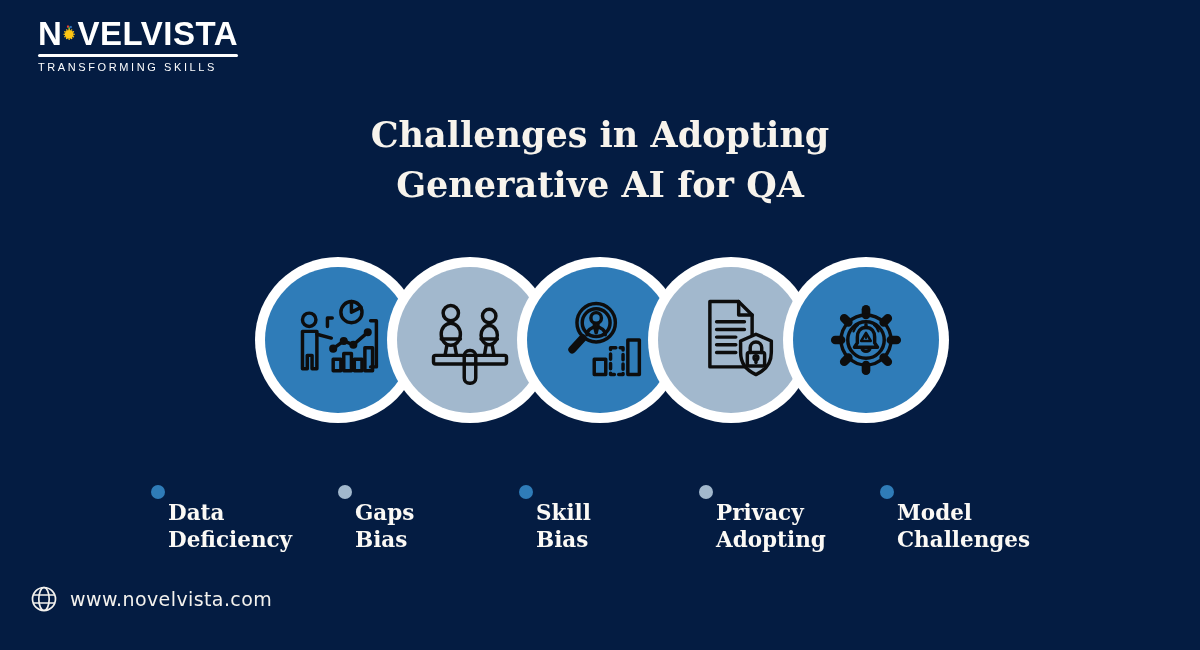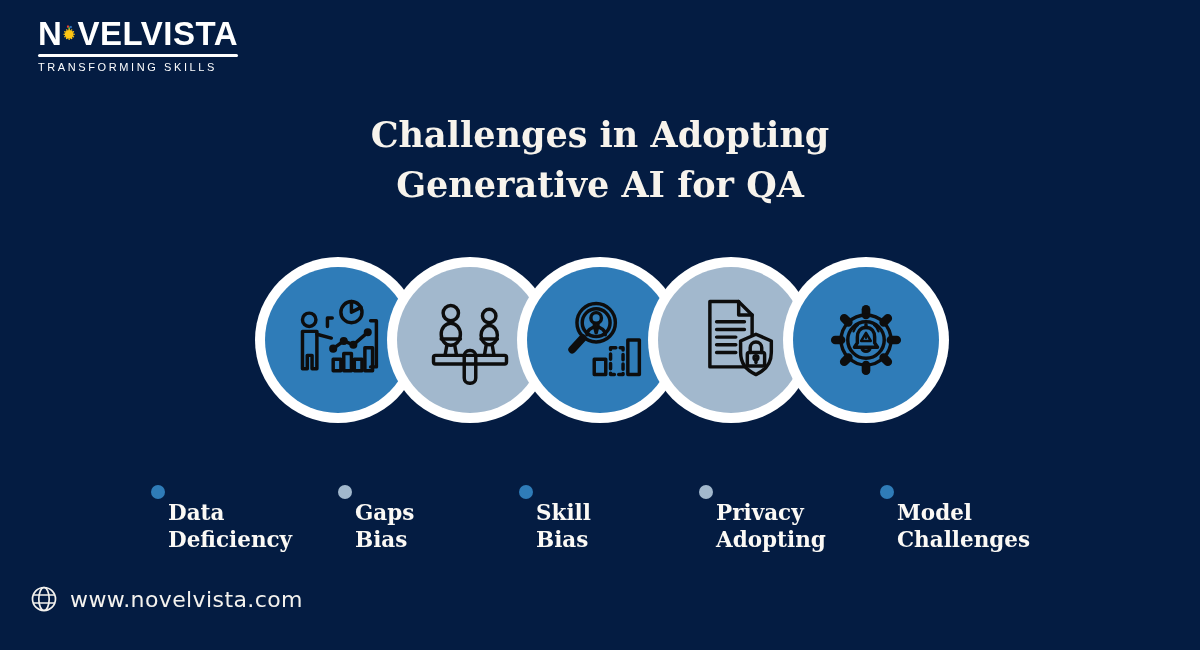--- a/index.html
+++ b/index.html
@@ -60,21 +60,21 @@
   .label-text {
     margin-left:17px; color:#fbf9f5; font-weight:bold;
     font-size:21.5px; line-height:1.26; white-space:nowrap;
   }
   .l1 { left:151px; } .l2 { left:338px; } .l3 { left:519px; } .l4 { left:699px; } .l5 { left:880px; }
 
   
   .footer { position:absolute; left:30px; top:585px; display:flex; align-items:center; }
   .globe { width:28px; height:28px; }
   .website {
-    margin-left:12px; color:#f4f2ee; font-size:22px;
+    margin-left:12px; color:#f4f2ee; font-size:19px;
     font-family:"DejaVu Sans", sans-serif; letter-spacing:0.4px;
     text-decoration:none;
   }
 </style>
 </head>
 <body>
 
 <div class="logo">
   <div class="logo-row">
     <span class="logo-text">N</span>

